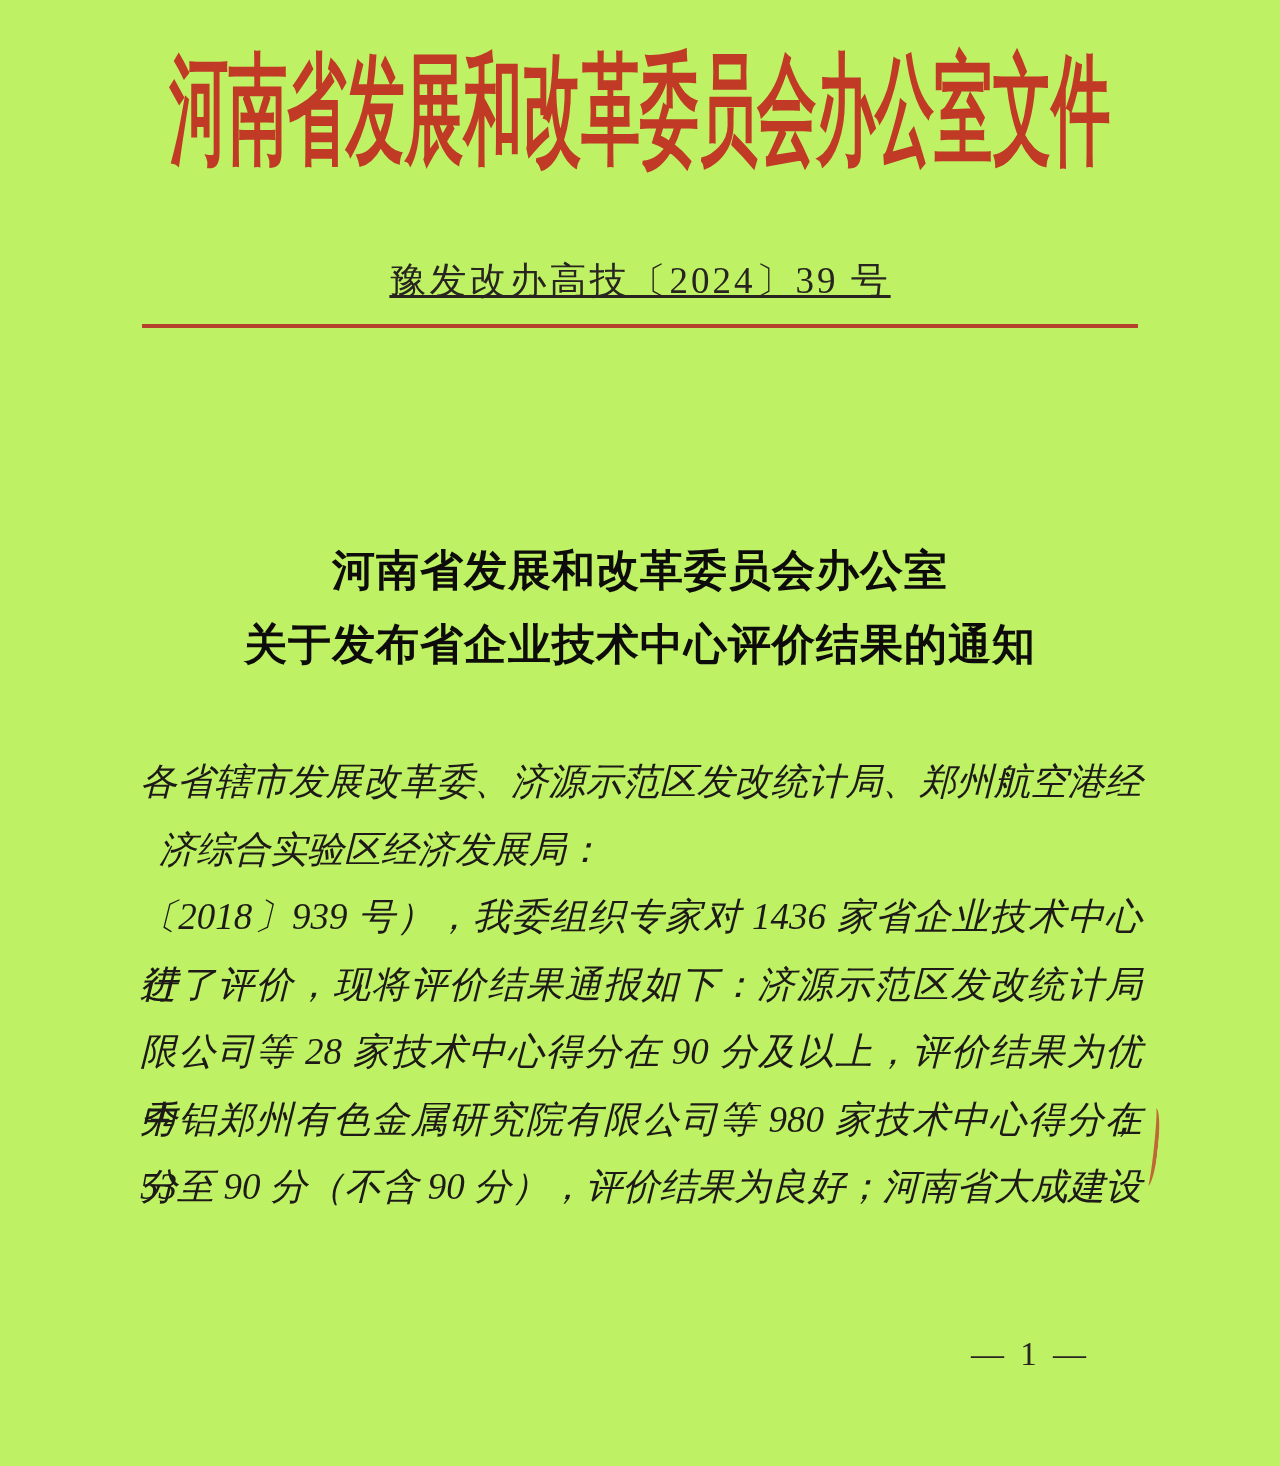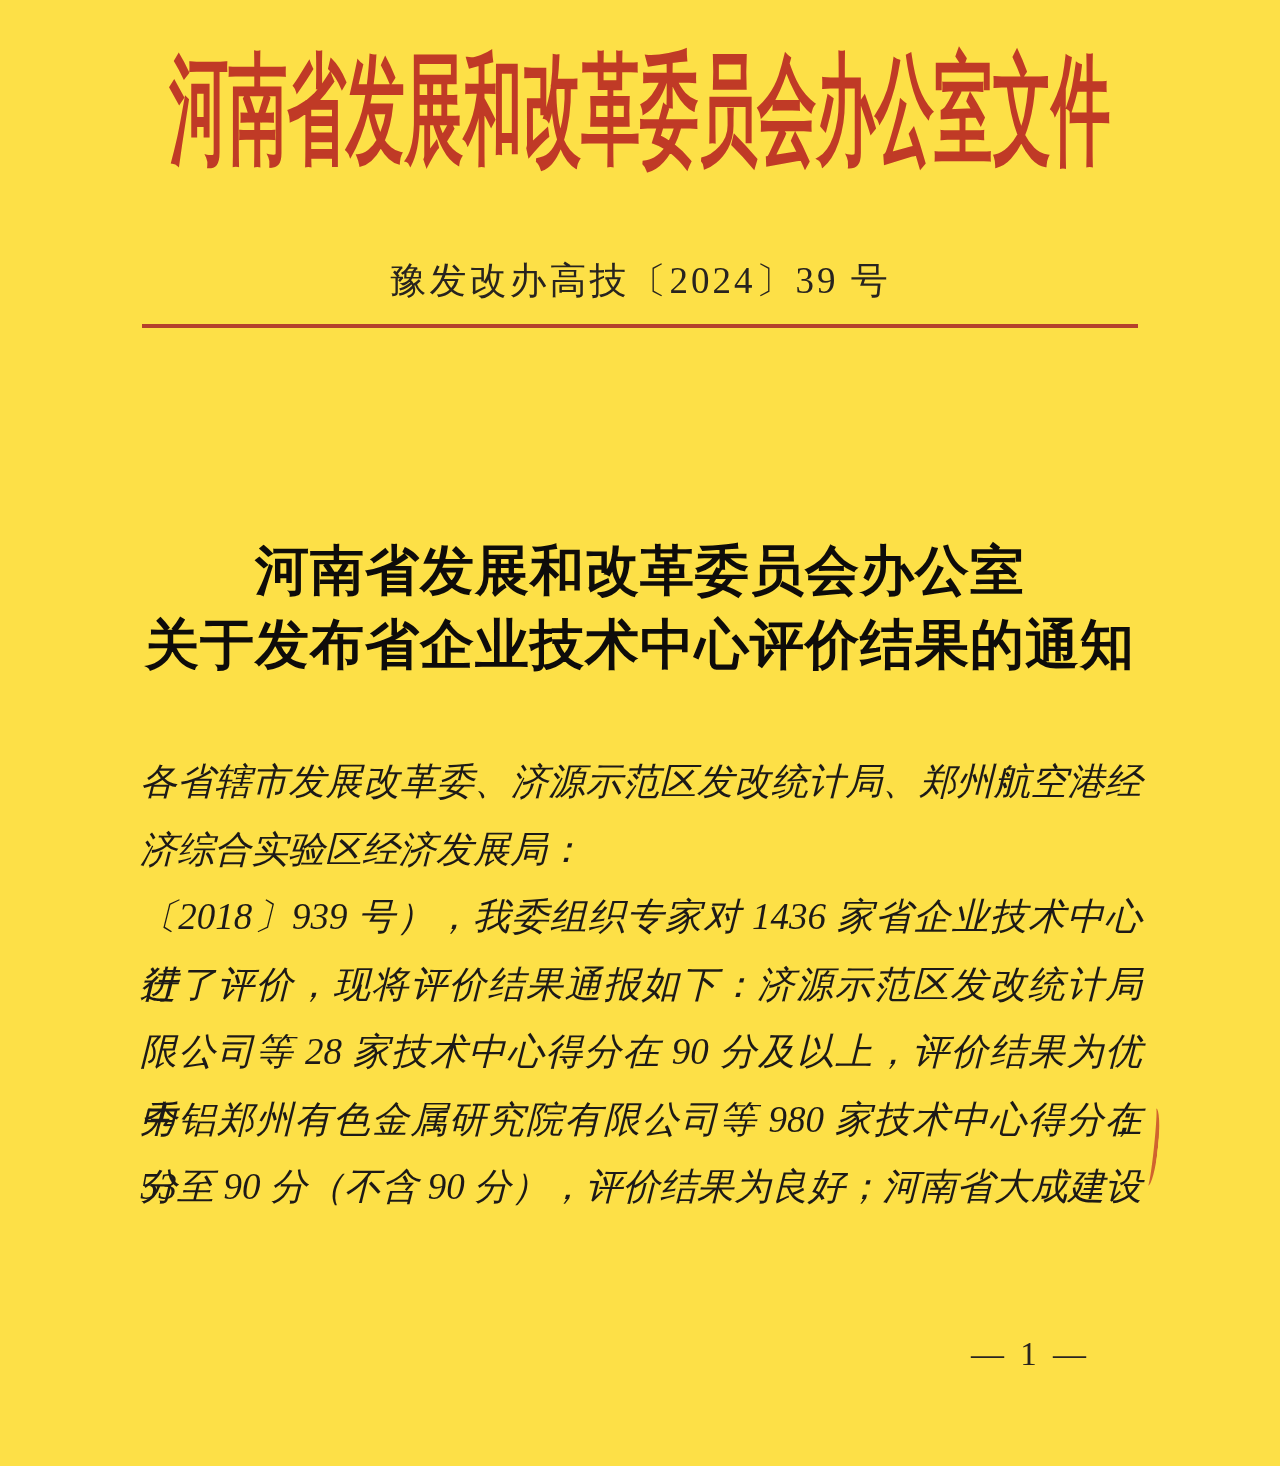--- a/index.html
+++ b/index.html
@@ -4,21 +4,21 @@
 <style>
   * { margin:0; padding:0; box-sizing:border-box; }
   html,body { width:1280px; height:1466px; }
   body {
     background:#efe9e1;
     font-family:"Liberation Serif","DejaVu Serif",serif;
   }
   .page {
     position:relative;
     width:1280px; height:1466px;
-    background:#fde047;
+    background:#bef264;
     overflow:hidden;
     color:#1d1a17;
   }
   
   .letterhead {
     position:absolute; top:48px; left:0;
     width:100%; height:130px;
     display:flex; justify-content:center; align-items:flex-start;
   }
   .letterhead .stretch {
@@ -33,37 +33,38 @@
     letter-spacing:0;
   }
   
   .doc-number {
     position:absolute; top:256px; left:0;
     width:100%;
     text-align:center;
     font-size:37px;
     letter-spacing:3px;
     color:#28241f;
+    text-decoration:underline;
   }
   
   .red-rule {
     position:absolute; top:324px; left:142px;
     width:996px; height:4px;
     background:#b5402c;
   }
   
   .doc-title {
     position:absolute; top:534px; left:0;
     width:100%;
     text-align:center;
     font-weight:bold;
     color:#0e0c0a;
   }
   .doc-title .t-line {
-    font-size:54px;
+    font-size:43px;
     line-height:74px;
     letter-spacing:1px;
   }
   
   .body-block {
     position:absolute; top:748px; left:140px;
     width:1002px;
     font-size:37px;
     color:#1d1a17;
     font-style:italic;
@@ -73,21 +74,21 @@
     height:67.5px;
     line-height:67.5px;
     white-space:nowrap;
   }
   .l-justify {
     white-space:normal;
     text-align:justify;
     text-align-last:justify;
   }
   .l-indent { padding-left:76px; }
-  .l-plain { text-align:left; }
+  .l-plain { text-align:left;margin-left:19px; }
   
   .page-number {
     position:absolute; top:1336px; left:0;
     width:1090px;
     text-align:right;
     font-size:33px;
     letter-spacing:4px;
     color:#28241f;
   }
   

